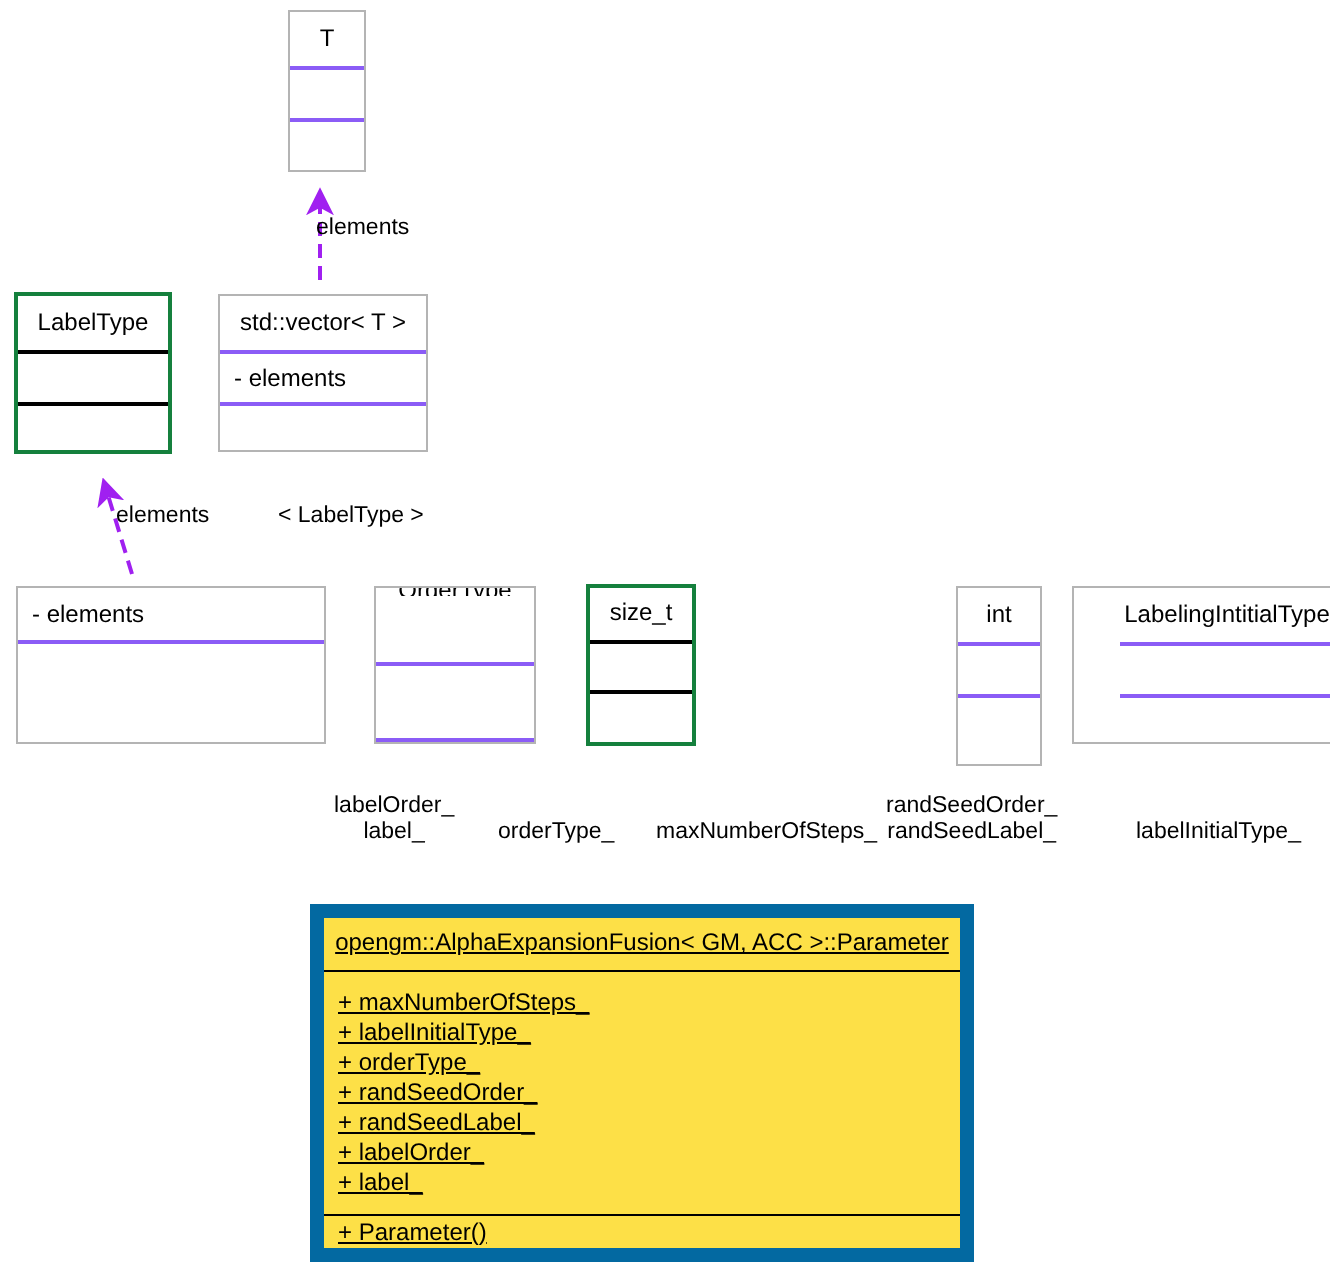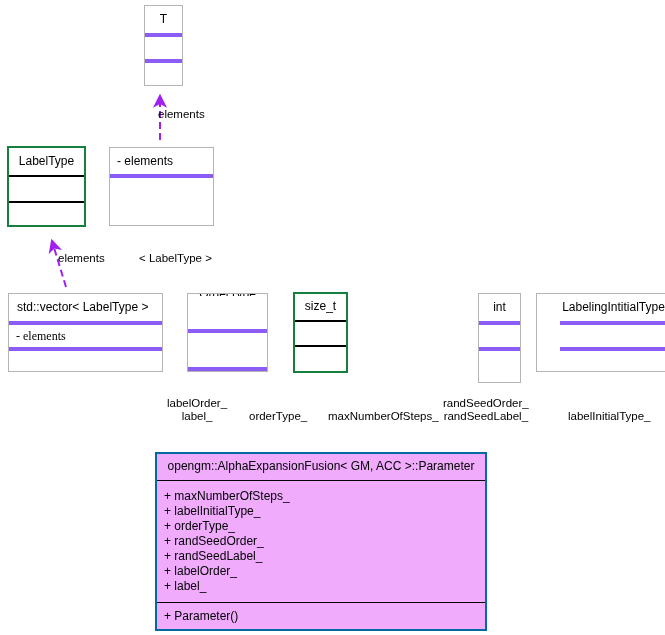--- a/index.html
+++ b/index.html
@@ -32,30 +32,30 @@
     display: flex;
     flex-direction: column;
   }
   .umlnode.plain {
     border: 1px solid #b4b4b4;
   }
   .umlnode.bold {
     border: 2px solid #15803d;
   }
   .umlnode.filled {
-    border: 2px solid #0369a1;
-    background: #f0abfc;
+    border: 7px solid #0369a1;
+    background: #fde047;
+    text-decoration: underline;
   }
   .sec {
     box-sizing: border-box;
     overflow: hidden;
   }
   .umlnode.plain .sec + .sec {
-    border-top: 4px solid #8b5cf6;
-    font-family: Liberation Serif, serif;
+    border-top: 2px solid #8b5cf6;
   }
   .umlnode.bold .sec + .sec {
     border-top: 2px solid #000000;
   }
   .umlnode.filled .sec + .sec {
     border-top: 1px solid #000000;
   }
   .sec-title {
     display: flex;
     align-items: center;
@@ -158,28 +158,28 @@
     <div class="sec sec-empty" style="flex:1;"></div>
   </div>
 
   <div class="umlnode bold" style="left:7px; top:146px; width:79px; height:81px;">
     <div class="sec sec-title" style="height:27px;">LabelType</div>
     <div class="sec sec-empty" style="height:26px;"></div>
     <div class="sec sec-empty" style="flex:1;"></div>
   </div>
 
   <div class="umlnode plain" style="left:109px; top:147px; width:105px; height:79px;">
+    <div class="sec sec-title" style="height:27px;">std::vector&lt; T &gt;</div>
     <div class="sec sec-list" style="height:26px;">
       <div class="row">- elements</div>
     </div>
     <div class="sec sec-empty" style="flex:1;"></div>
   </div>
 
   <div class="umlnode plain" style="left:8px; top:293px; width:155px; height:79px;">
-    <div class="sec sec-title left" style="height:27px;">std::vector&lt; LabelType &gt;</div>
     <div class="sec sec-list" style="height:26px;">
       <div class="row">- elements</div>
     </div>
     <div class="sec sec-empty" style="flex:1;"></div>
   </div>
 
   <div class="umlnode plain" style="left:187px; top:293px; width:81px; height:79px;gap:33px;">
     <div class="sec sec-title" style="height:27px;">OrderType</div>
     <div class="sec sec-empty" style="height:26px;"></div>
     <div class="sec sec-empty" style="flex:1;"></div>

